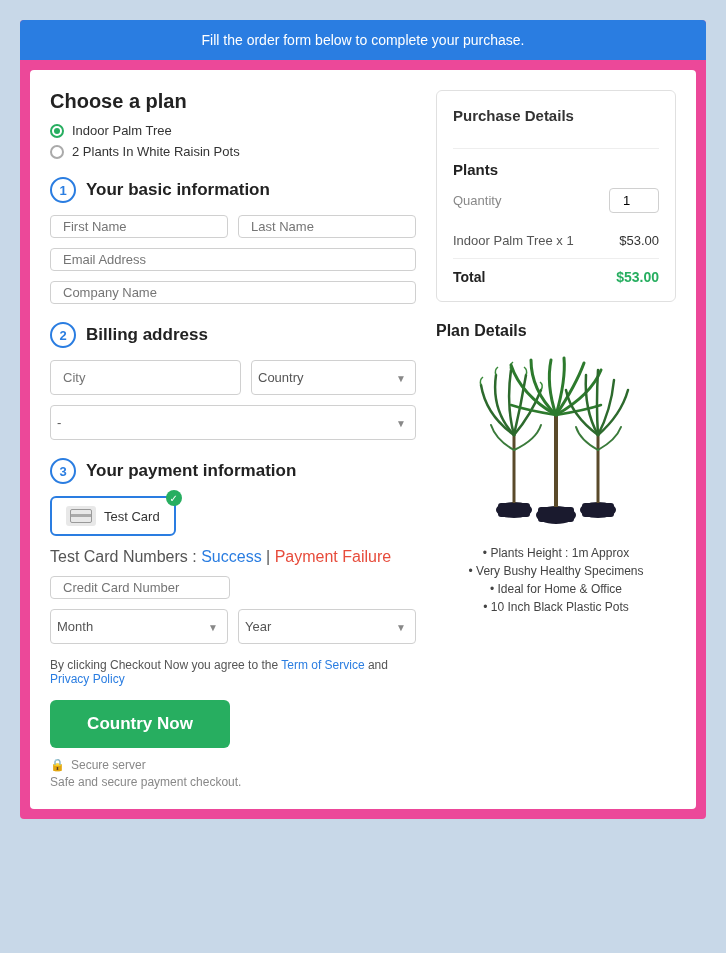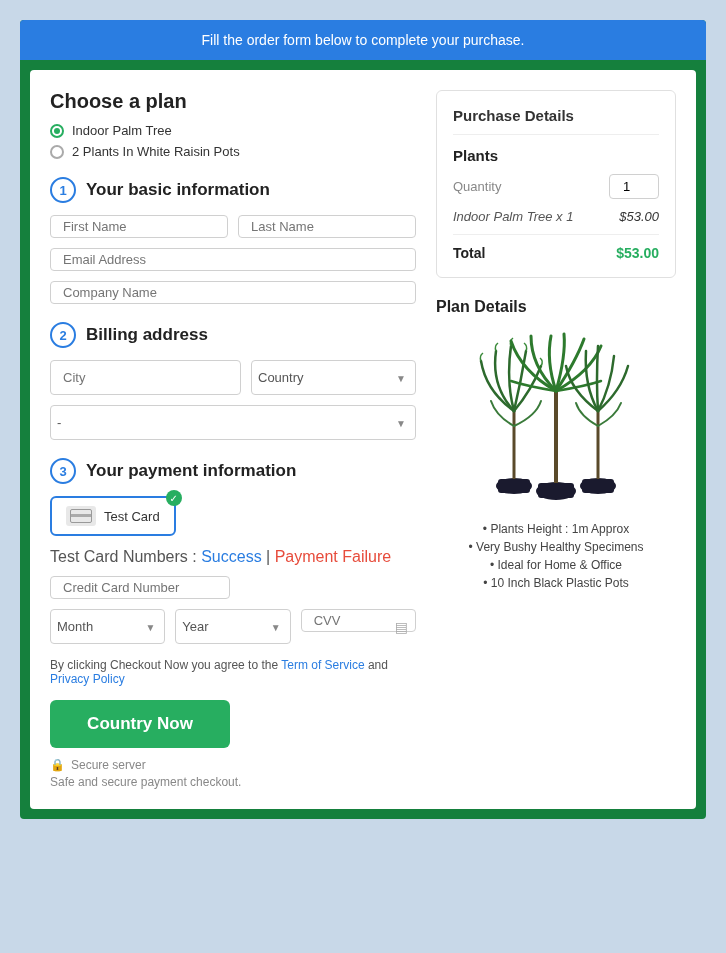--- a/index.html
+++ b/index.html
@@ -7,21 +7,21 @@
       font-family: -apple-system, BlinkMacSystemFont, 'Segoe UI', Arial, sans-serif;
       background: #c8d8e8;
       min-height: 953px;
       display: flex;
       align-items: flex-start;
       justify-content: center;
       padding: 20px;
     }
     .page-wrapper {
       width: 726px;
-      background: #15803d;
+      background: #ec4899;
       border-radius: 4px;
       overflow: hidden;
     }
     .top-banner {
       background: #2a7de1;
       color: white;
       text-align: center;
       padding: 12px 20px;
       font-size: 14px;
       font-weight: 500;
@@ -272,54 +272,53 @@
       border: 1px solid #e0e0e0;
       border-radius: 6px;
       padding: 16px;
       margin-bottom: 20px;
     }
     .purchase-title {
       font-size: 15px;
       font-weight: 600;
       color: #333;
       border-bottom: 1px solid #eee;
-      padding-bottom: 10px;
+      padding-bottom: 24px;
       margin-bottom: 12px;
     }
     .plants-label {
       font-size: 15px;
       font-weight: 600;
       color: #222;
       margin-bottom: 10px;
     }
     .qty-row {
       display: flex;
       justify-content: space-between;
       align-items: center;
-      margin-bottom: 10px;
+      margin-bottom: 20px;
       gap: 40px;
     }
     .qty-label {
       font-size: 13px;
       color: #888;
     }
     .qty-input {
       width: 50px;
       padding: 4px 8px;
       border: 1px solid #d0d0d0;
       border-radius: 4px;
       font-size: 13px;
       text-align: center;
     }
     .item-row {
       display: flex;
       justify-content: space-between;
       align-items: center;
       margin-bottom: 10px;
-      font-style: italic;
     }
     .item-name {
       font-size: 13px;
       color: #555;
     }
     .item-price {
       font-size: 13px;
       color: #333;
     }
     .total-row {
@@ -468,24 +467,20 @@
         <div class="select-wrapper" style="flex:1;">
           <select class="form-select">
             <option>Month</option>
           </select>
         </div>
         <div class="select-wrapper" style="flex:1;">
           <select class="form-select">
             <option>Year</option>
           </select>
         </div>
-        <div class="cvv-wrapper">
-          <input class="form-input" type="text" placeholder="CVV" style="">
-          <span class="cvv-icon">▤</span>
-        </div>
       </div>
 
       <div class="terms-text">
         <span>By clicking Checkout Now you agree to the </span><a href="#">Term of Service</a><span> and </span><a href="#">Privacy Policy</a>
       </div>
 
       <button class="checkout-btn">Country Now</button>
 
       <div class="secure-info">
         <span class="lock-icon">🔒</span>

